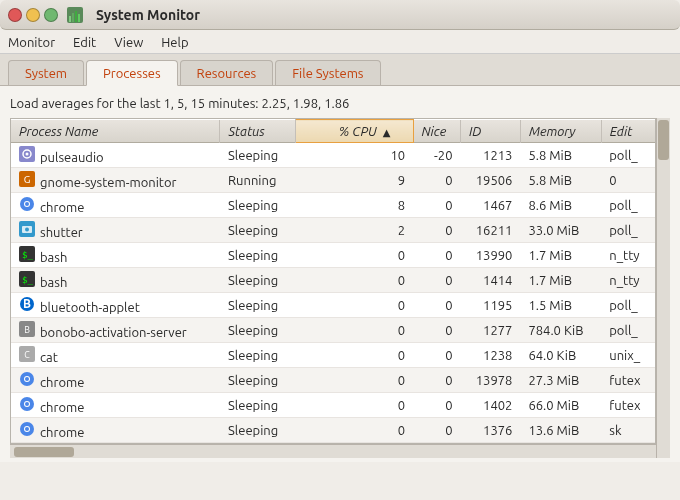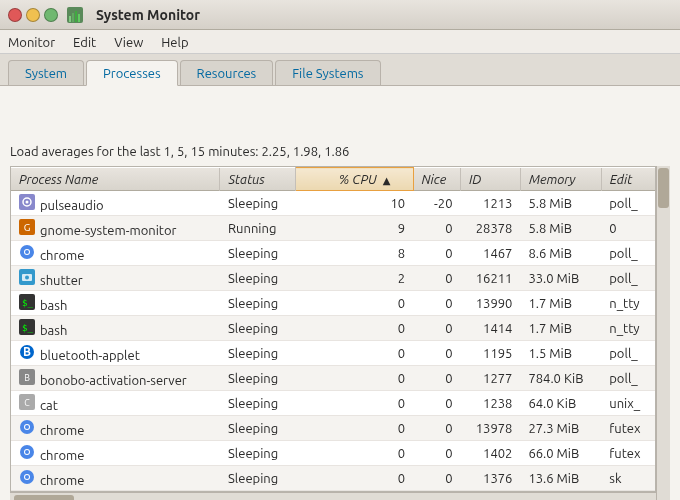--- a/index.html
+++ b/index.html
@@ -14,20 +14,21 @@
 
     
     .titlebar {
       background: linear-gradient(to bottom, #e8e4de, #d5d0c8);
       border-bottom: 1px solid #b0ab9f;
       height: 30px;
       display: flex;
       align-items: center;
       padding: 0 8px;
       gap: 8px;
+      border-radius: 6px;
     }
     .window-controls {
       display: flex;
       gap: 4px;
       align-items: center;
     }
     .win-btn {
       width: 14px;
       height: 14px;
       border-radius: 50%;
@@ -71,40 +72,39 @@
       padding: 0 8px;
       gap: 2px;
     }
     .tab {
       padding: 5px 16px;
       border: 1px solid #b8b2aa;
       border-bottom: none;
       border-radius: 4px 4px 0 0;
       cursor: pointer;
       background: #d8d4cd;
-      color: #0369a1;
+      color: #c2410c;
       font-size: 13px;
     }
     .tab.active {
       background: #f5f3ef;
       border-bottom: 1px solid #f5f3ef;
       margin-bottom: -1px;
       font-weight: normal;
     }
 
     
     .content {
       background: #f5f3ef;
       padding: 6px 10px 4px 10px;
     }
     .load-avg {
       font-size: 13px;
       color: #2a2a2a;
       padding: 4px 0 8px 0;
-      margin-top: 48px;
     }
 
     
     .table-wrapper {
       border: 1px solid #b8b4ac;
       background: white;
       overflow: hidden;
     }
     table {
       width: 100%;
@@ -298,21 +298,21 @@
         <span><svg width="16" height="16" viewBox="0 0 16 16">
                         <rect width="16" height="16" rx="2" fill="#cc6600"></rect>
                         <text x="8" y="12" font-size="10" text-anchor="middle" fill="white">G</text>
                       </svg></span>
         <span>gnome-system-monitor</span>
       </div>
     </td>
     <td>Running</td>
     <td class="num">9</td>
     <td class="num">0</td>
-    <td class="num">28378</td>
+    <td class="num">19506</td>
     <td>5.8 MiB</td>
     <td>0</td>
   </tr>
               <tr>
     <td>
       <div class="process-name-cell">
         <span><svg width="16" height="16" viewBox="0 0 16 16">
                         <circle cx="8" cy="8" r="7" fill="#4a86e8"></circle>
                         <circle cx="8" cy="8" r="3" fill="white"></circle>
                         <circle cx="8" cy="8" r="2" fill="#4a86e8"></circle>

